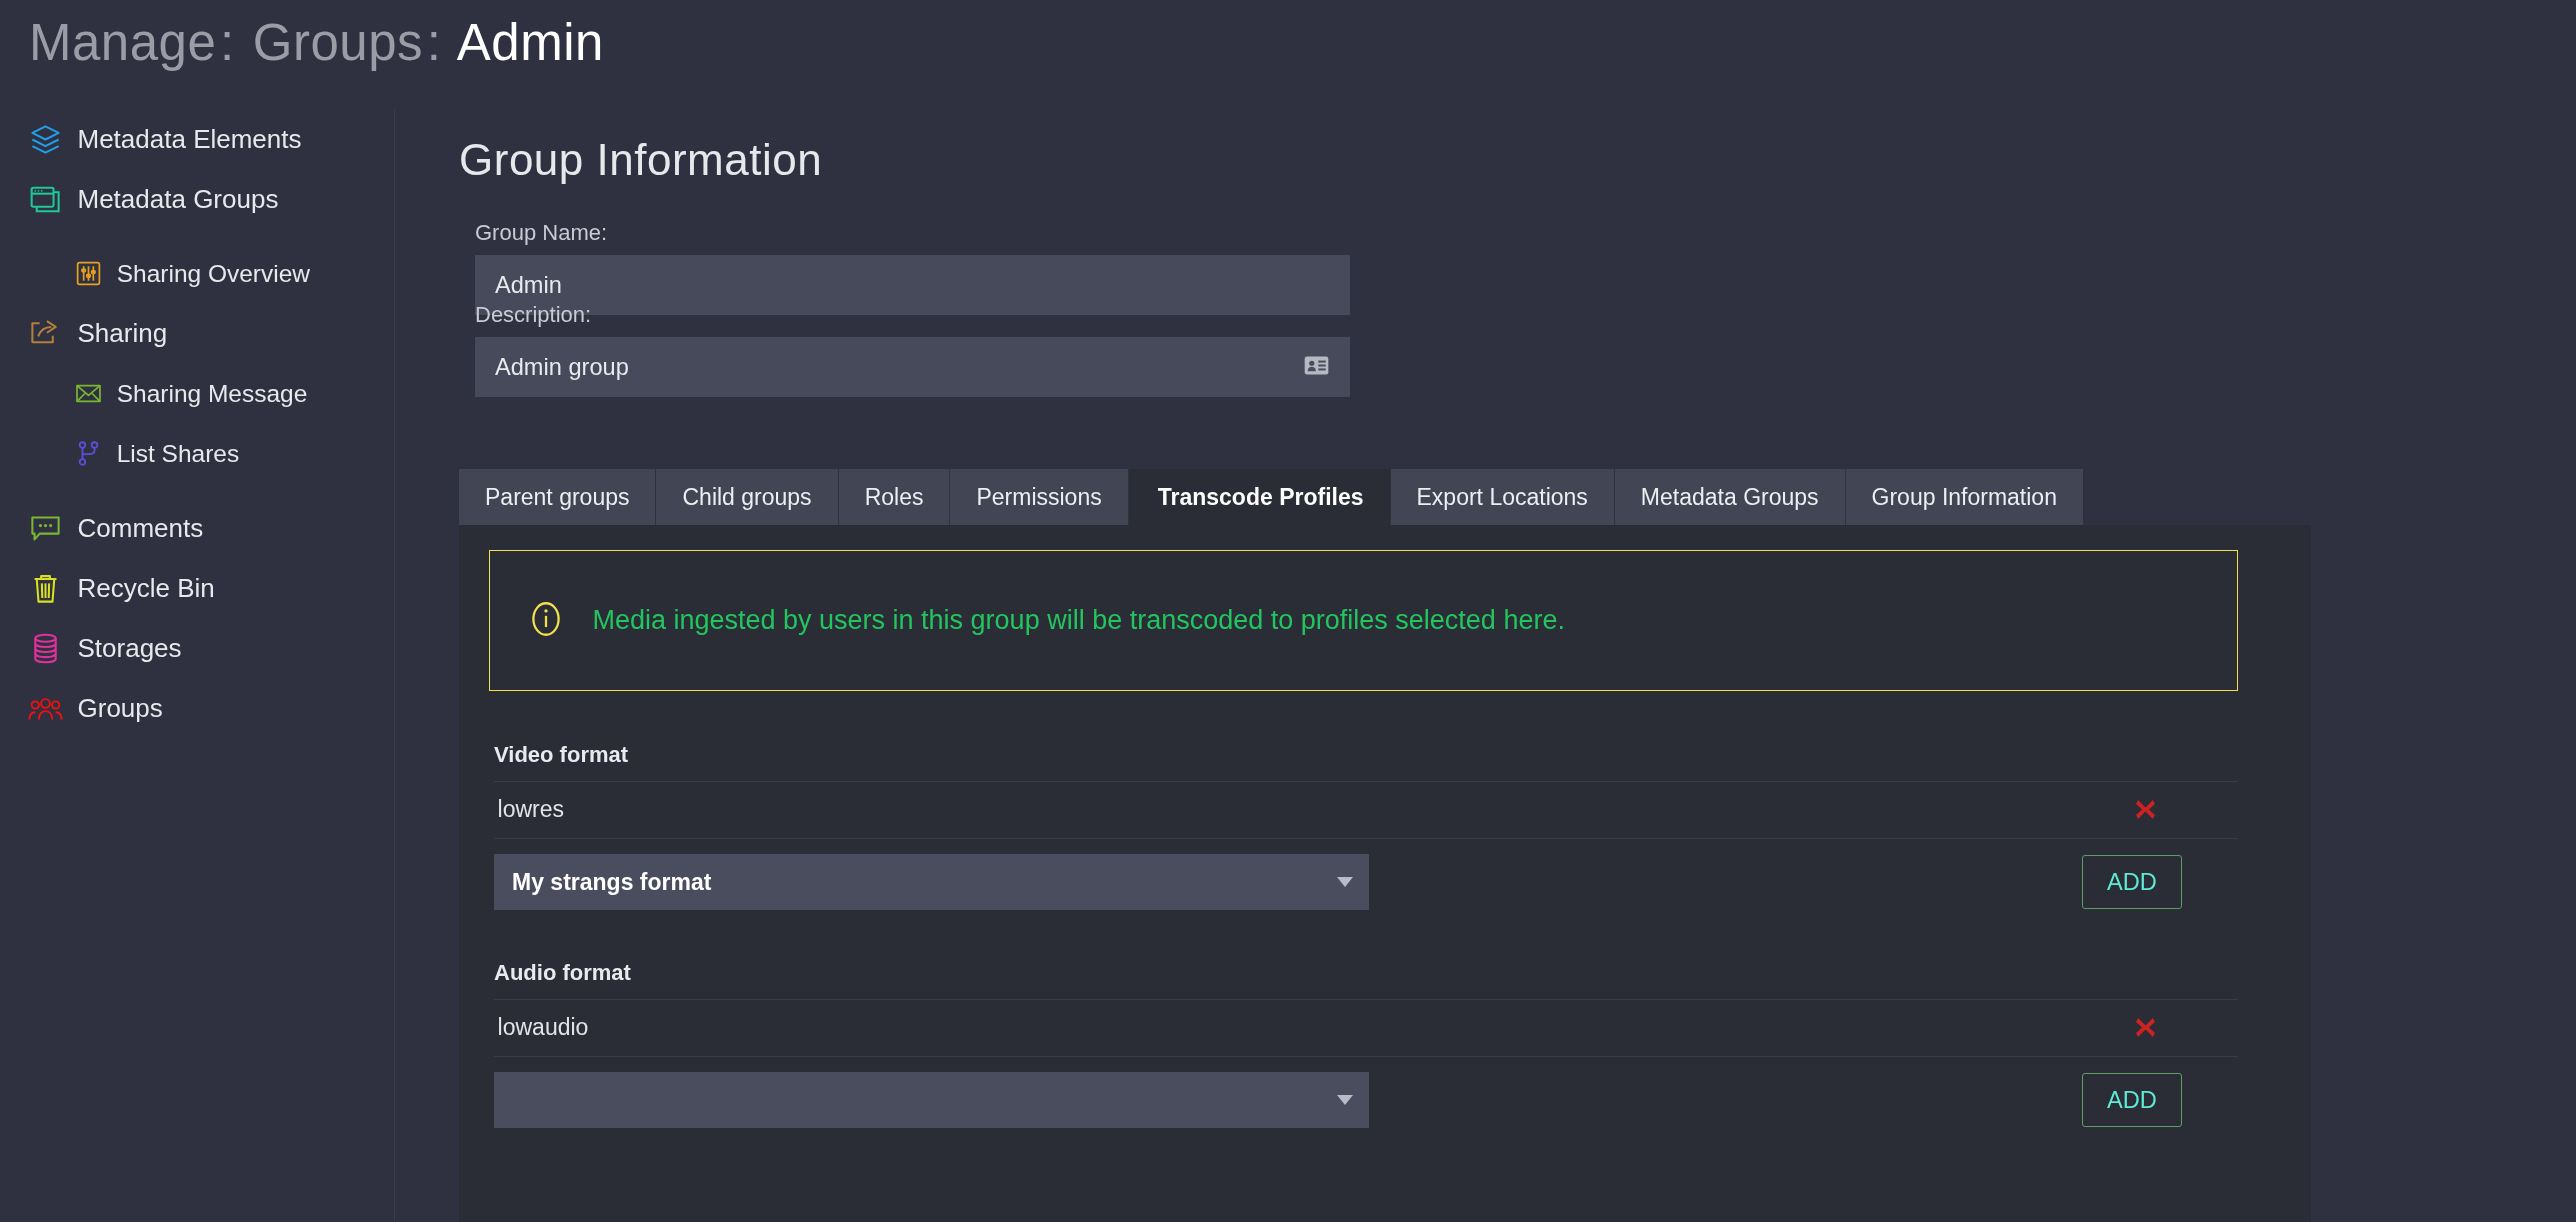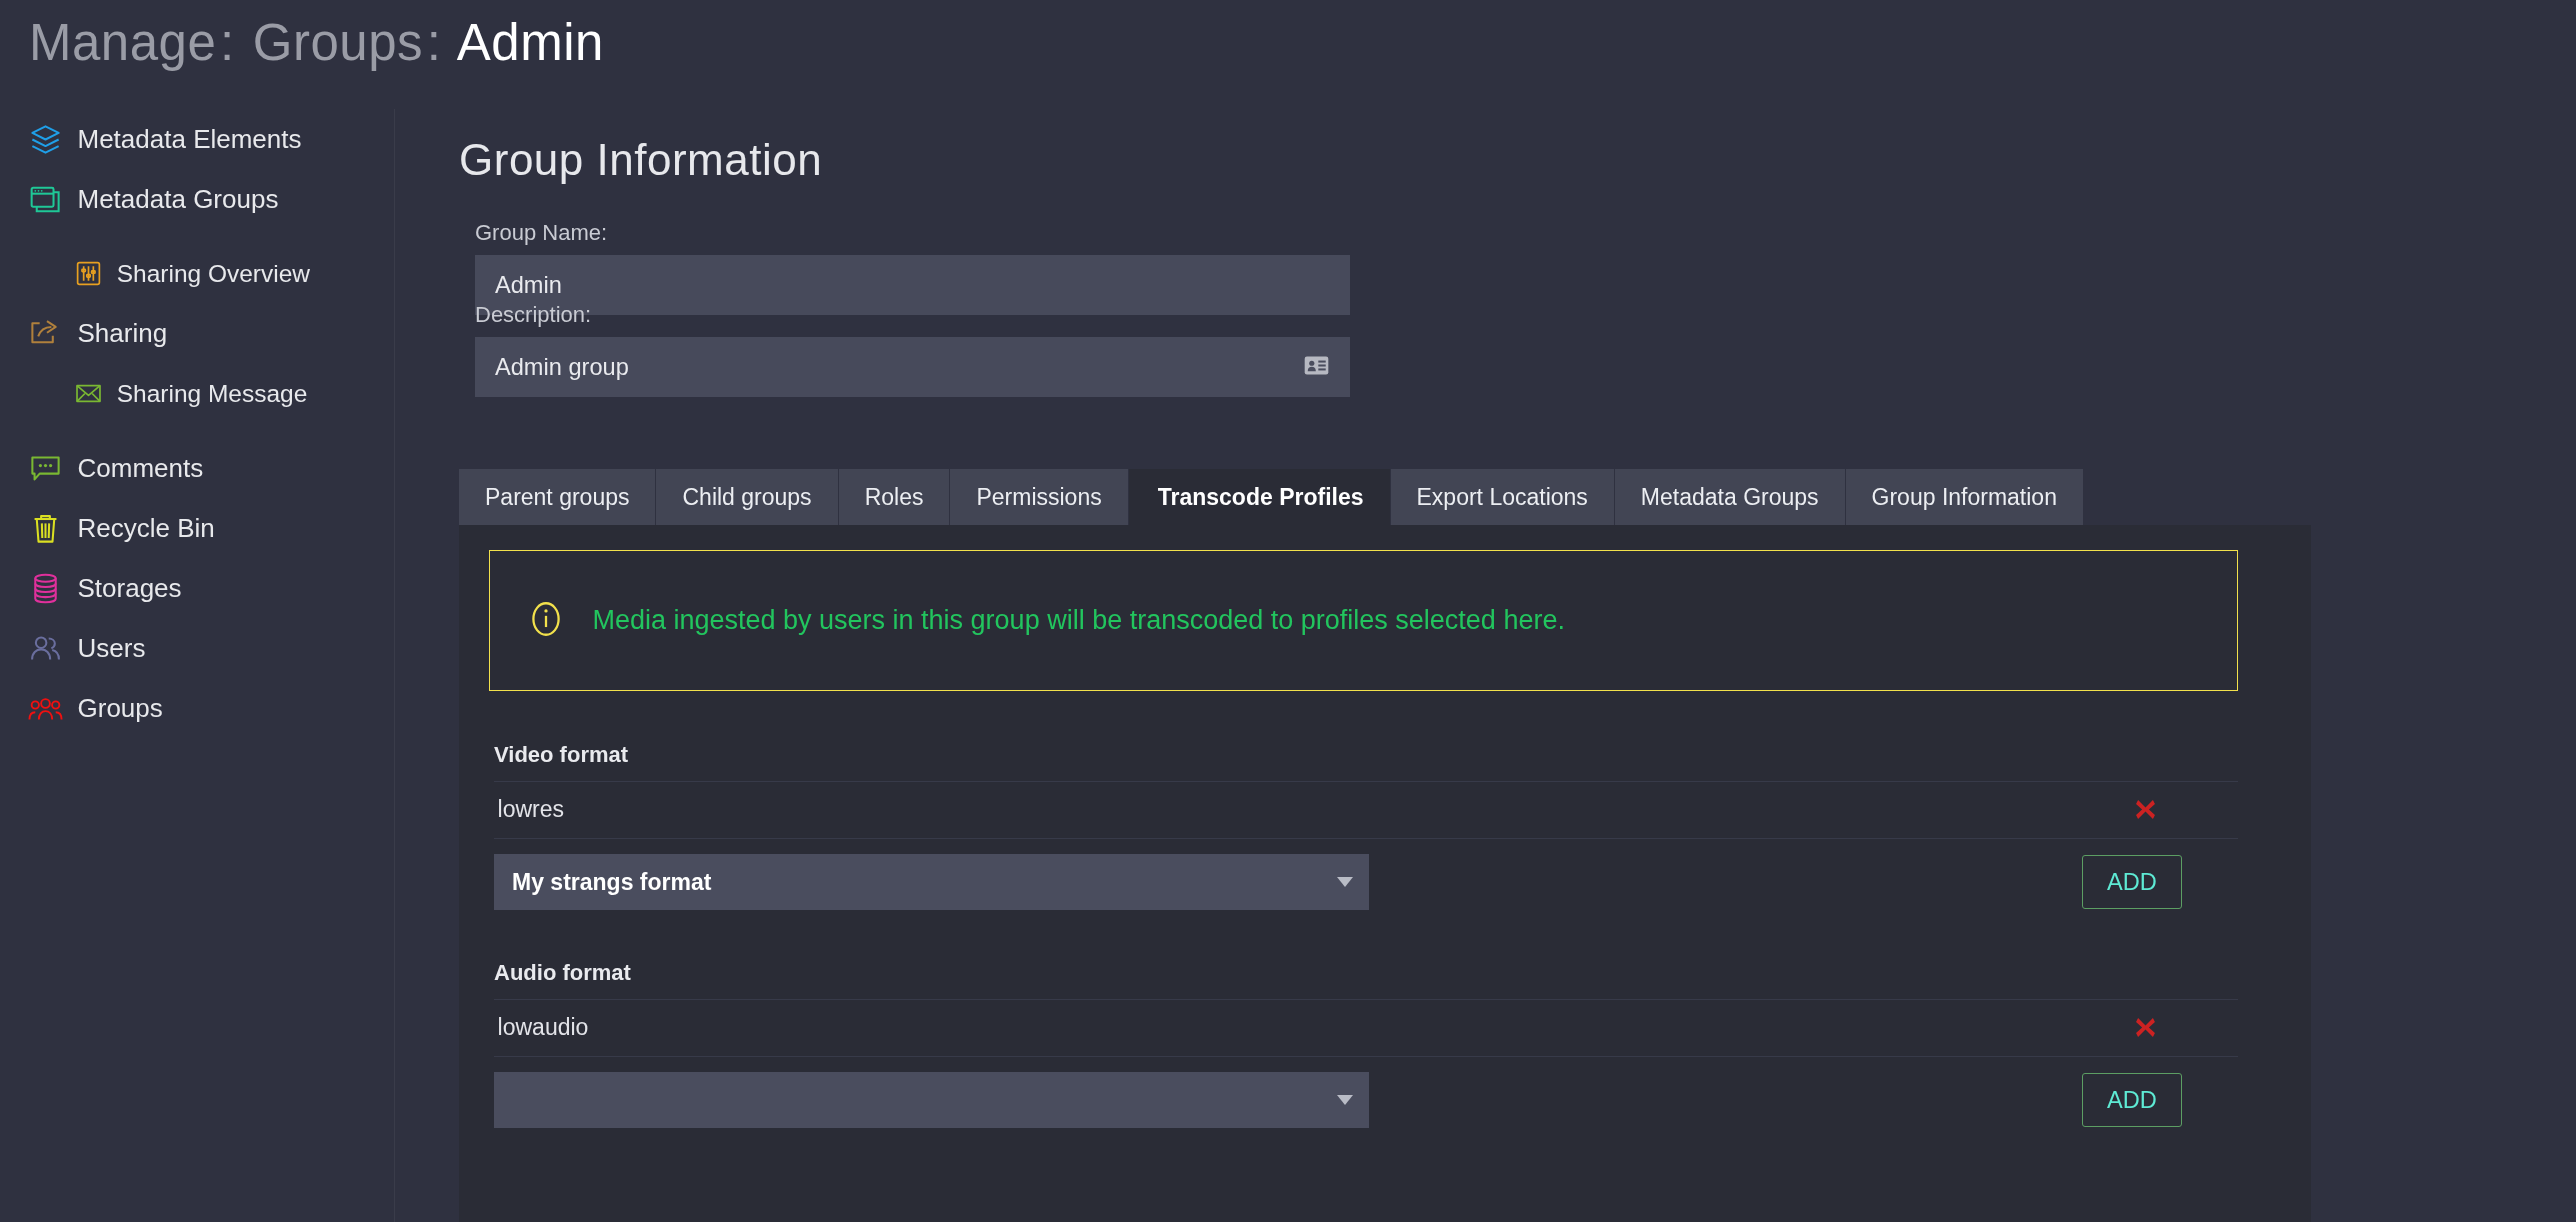--- a/index.html
+++ b/index.html
@@ -296,20 +296,32 @@
       <svg width="29" height="29" viewBox="0 0 24 24" fill="none" stroke="#7ab832" stroke-width="1.4" stroke-linejoin="round">
         <rect x="2.5" y="5.5" width="19" height="13"></rect>
         <polyline points="2.5,5.5 12,13.5 21.5,5.5"></polyline>
         <line x1="2.5" y1="18.5" x2="9" y2="12"></line>
         <line x1="21.5" y1="18.5" x2="15" y2="12"></line>
       </svg>
     </span>
     <span class="nav-label">Sharing Message</span>
   </div>
 
+  <div class="nav-item sub">
+    <span class="nav-icon">
+      <svg width="29" height="29" viewBox="0 0 24 24" fill="none" stroke="#5b4fd6" stroke-width="1.5">
+        <circle cx="7" cy="5" r="2.3"></circle>
+        <circle cx="17" cy="5" r="2.3"></circle>
+        <circle cx="7" cy="19" r="2.3"></circle>
+        <path d="M7 7.3 V 16.7"></path>
+        <path d="M17 7.3 V 10 C 17 12, 15 12.5, 12 12.5 H 7"></path>
+      </svg>
+    </span>
+    <span class="nav-label">List Shares</span>
+  </div>
 
   <div class="nav-gap"></div>
 
   <div class="nav-item">
     <span class="nav-icon">
       <svg width="35" height="35" viewBox="0 0 24 24" fill="none" stroke="#7ab832" stroke-width="1.4" stroke-linejoin="round">
         <path d="M3 4.5 H 21 V 15.5 H 8 L 4.5 19.5 V 15.5 H 3 Z"></path>
         <circle cx="8.5" cy="10" r="1.1" fill="#7ab832" stroke="none"></circle>
         <circle cx="12" cy="10" r="1.1" fill="#7ab832" stroke="none"></circle>
         <circle cx="15.5" cy="10" r="1.1" fill="#7ab832" stroke="none"></circle>
@@ -338,31 +350,20 @@
         <ellipse cx="12" cy="5" rx="7" ry="2.4"></ellipse>
         <path d="M5 5 V 19 C 5 20.4 8.1 21.4 12 21.4 C 15.9 21.4 19 20.4 19 19 V 5"></path>
         <path d="M5 8.5 C 5 9.9 8.1 10.9 12 10.9 C 15.9 10.9 19 9.9 19 8.5"></path>
         <path d="M5 12 C 5 13.4 8.1 14.4 12 14.4 C 15.9 14.4 19 13.4 19 12"></path>
         <path d="M5 15.5 C 5 16.9 8.1 17.9 12 17.9 C 15.9 17.9 19 16.9 19 15.5"></path>
       </svg>
     </span>
     <span class="nav-label">Storages</span>
   </div>
 
-  <div class="nav-item">
-    <span class="nav-icon">
-      <svg width="35" height="35" viewBox="0 0 24 24" fill="none" stroke="#6a6e9e" stroke-width="1.4">
-        <circle cx="9" cy="8" r="3.6"></circle>
-        <path d="M2.8 19.5 C 2.8 15 5.6 12.6 9 12.6 C 12.4 12.6 15.2 15 15.2 19.5"></path>
-        <path d="M14.2 5.2 C 16.6 5.2 18.4 6.6 18.4 8.6 C 18.4 10.2 17.4 11.4 16 11.9"></path>
-        <path d="M16.6 13 C 19.4 13.6 21.2 15.9 21.2 19.5"></path>
-      </svg>
-    </span>
-    <span class="nav-label">Users</span>
-  </div>
 
   <div class="nav-item">
     <span class="nav-icon">
       <svg width="35" height="35" viewBox="0 0 24 24" fill="none" stroke="#f01010" stroke-width="1.3">
         <circle cx="12" cy="8.6" r="3"></circle>
         <path d="M7.4 19.6 C 7.4 15.8 9.4 13.8 12 13.8 C 14.6 13.8 16.6 15.8 16.6 19.6"></path>
         <circle cx="5" cy="9.6" r="2.5"></circle>
         <path d="M1 19.6 C 1 16.3 2.6 14.6 5 14.6"></path>
         <circle cx="19" cy="9.6" r="2.5"></circle>
         <path d="M23 19.6 C 23 16.3 21.4 14.6 19 14.6"></path>

